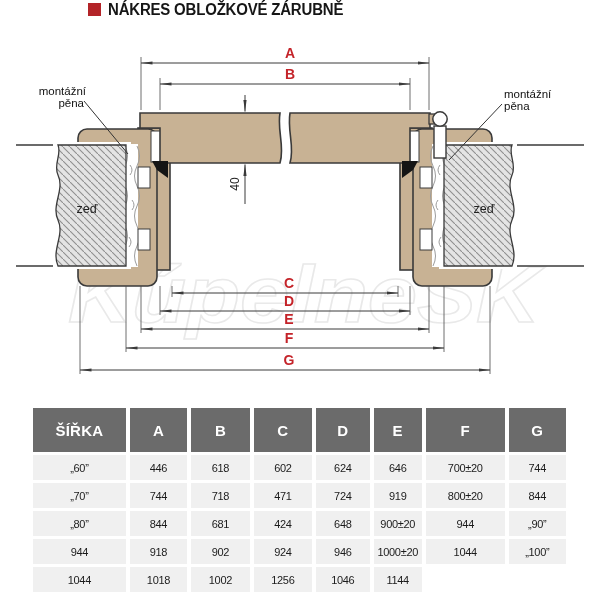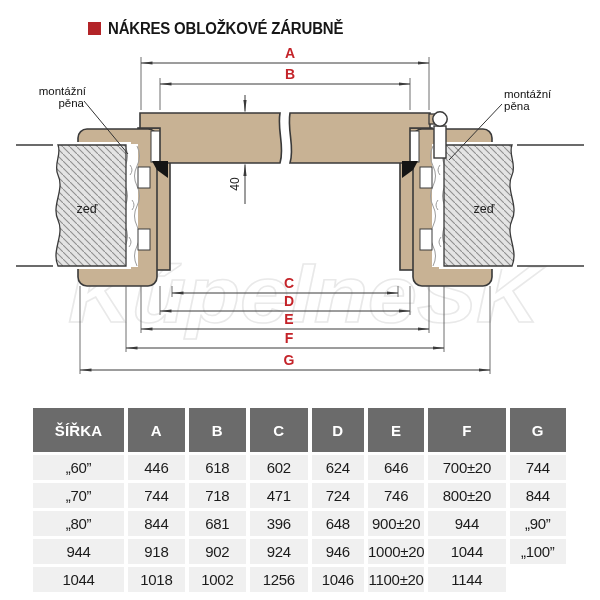--- a/index.html
+++ b/index.html
@@ -1,33 +1,33 @@
 <!DOCTYPE html>
 <html><head>
 <meta charset="utf-8">
 <style>
   html,body{margin:0;padding:0;background:#fff;}
   .page{position:relative;width:600px;height:600px;background:#fff;overflow:hidden;
         font-family:"Liberation Sans",sans-serif;}
-  .title-row{position:absolute;left:88px;top:20px;display:flex;align-items:center;gap:7px;}
+  .title-row{position:absolute;left:88px;top:1px;display:flex;align-items:center;gap:7px;}
   .bullet{width:13px;height:13px;background:#b32428;display:inline-block;}
   .title{margin:0;font-size:15px;font-weight:bold;color:#161616;letter-spacing:-0.2px;
          transform:scaleY(1.05);transform-origin:left center;}
   svg.diagram{position:absolute;left:0;top:38px;}
   .dim-letter{font:bold 14px "Liberation Sans",sans-serif;fill:#c42329;text-anchor:middle;}
   .lbl{font:11.5px "Liberation Sans",sans-serif;fill:#111;}
   .wall-lbl{font:12.5px "Liberation Sans",sans-serif;fill:#222;text-anchor:middle;}
   .thick-lbl{font:12px "Liberation Sans",sans-serif;fill:#222;text-anchor:middle;}
   .wm{font:italic bold 80px "Liberation Sans",sans-serif;fill:none;stroke:#e9e9e9;stroke-width:1.5;}
   .tbl{position:absolute;left:33px;top:408px;width:533px;display:grid;
        grid-template-columns:92fr 57fr 58fr 58fr 53fr 48fr 78fr 57fr;
        grid-template-rows:44px repeat(5,25px);gap:3px 4px;}
   .h{background:#6b6b6b;color:#fff;font-weight:bold;font-size:15px;
      display:flex;align-items:center;justify-content:center;letter-spacing:0.2px;}
-  .c{background:#f0f0f0;color:#1b1b1b;font-size:15px;letter-spacing:-0.3px;
+  .c{background:#f0f0f0;color:#1b1b1b;font-size:11px;letter-spacing:-0.3px;
      display:flex;align-items:center;justify-content:center;}
 </style>
 </head>
 <body>
 
 <div class="page">
 
   <div class="title-row">
     <span class="bullet"></span>
     <h1 class="title">NÁKRES OBLOŽKOVÉ ZÁRUBNĚ</h1>
@@ -170,44 +170,43 @@
     <div class="c">624</div>
     <div class="c">646</div>
     <div class="c">700±20</div>
     <div class="c">744</div>
 
     <div class="c">„70”</div>
     <div class="c">744</div>
     <div class="c">718</div>
     <div class="c">471</div>
     <div class="c">724</div>
-    <div class="c">746</div>
+    <div class="c">919</div>
     <div class="c">800±20</div>
     <div class="c">844</div>
 
     <div class="c">„80”</div>
     <div class="c">844</div>
     <div class="c">681</div>
-    <div class="c">396</div>
+    <div class="c">424</div>
     <div class="c">648</div>
     <div class="c">900±20</div>
     <div class="c">944</div>
 
     <div class="c">„90”</div>
     <div class="c">944</div>
     <div class="c">918</div>
     <div class="c">902</div>
     <div class="c">924</div>
     <div class="c">946</div>
     <div class="c">1000±20</div>
     <div class="c">1044</div>
 
     <div class="c">„100”</div>
     <div class="c">1044</div>
     <div class="c">1018</div>
     <div class="c">1002</div>
     <div class="c">1256</div>
     <div class="c">1046</div>
-    <div class="c">1100±20</div>
     <div class="c">1144</div>
   </div>
 
 </div>
 
 </body></html>

